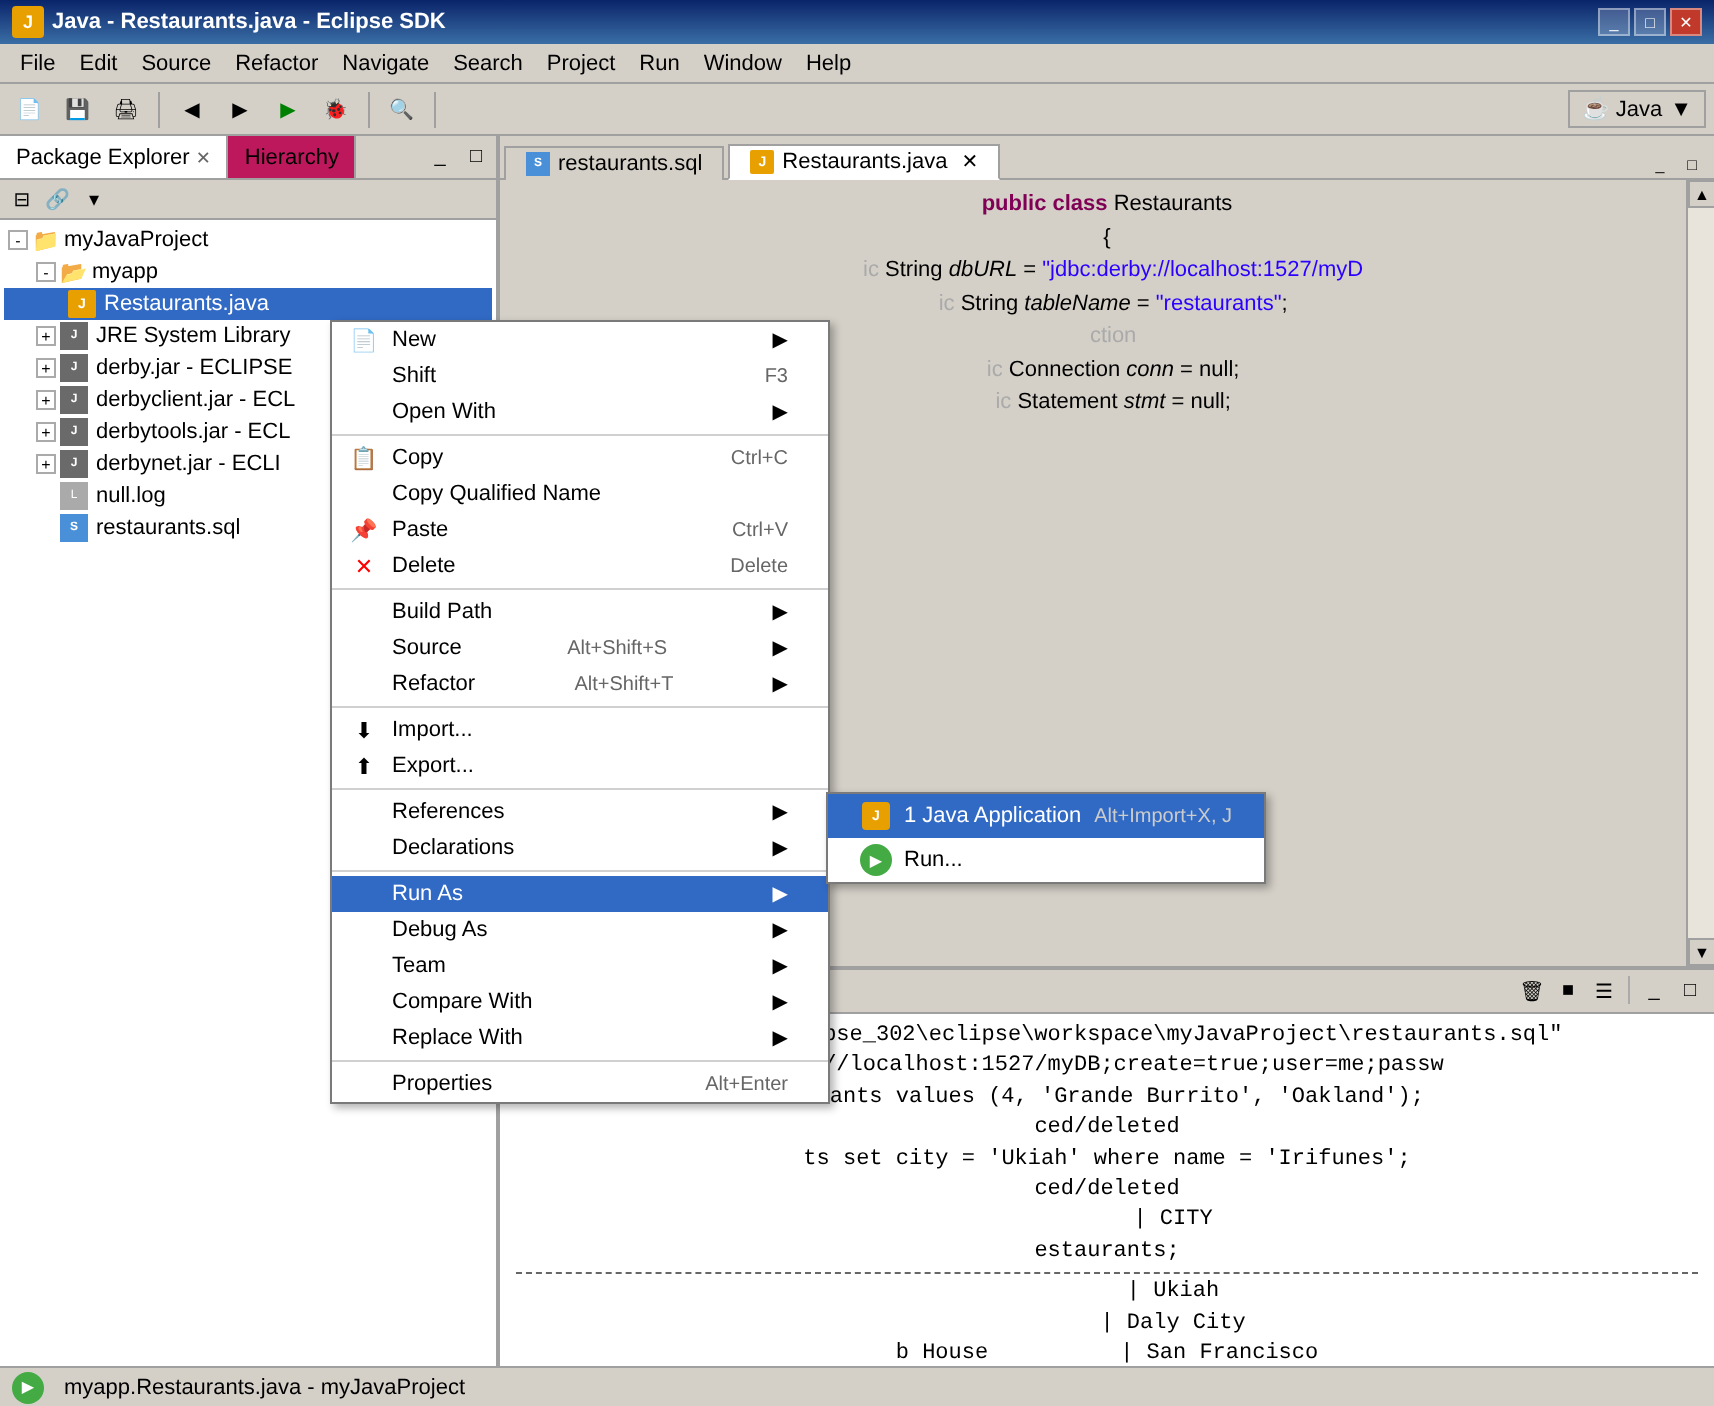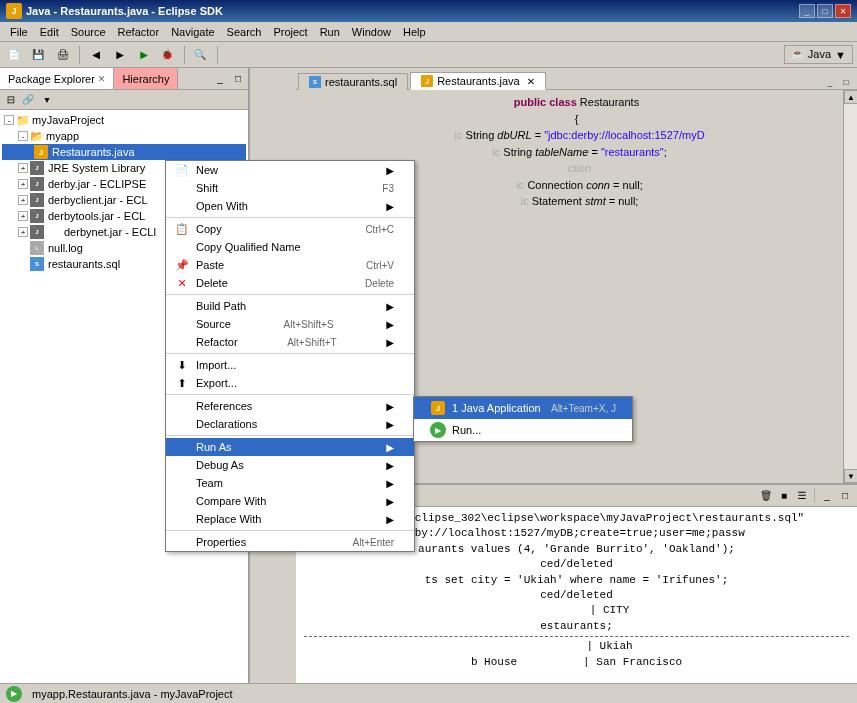--- a/index.html
+++ b/index.html
@@ -101,21 +101,20 @@
       display: flex;
       align-items: center;
       justify-content: center;
       font-size: 10px;
     }
 
     
     .main-area {
       display: flex;
       height: calc(703px - 22px - 20px - 26px - 20px);
-      gap: 46px;
     }
 
     
     .left-panel {
       width: 250px;
       border-right: 2px solid #a0a0a0;
       background: white;
       display: flex;
       flex-direction: column;
       overflow: hidden;
@@ -130,21 +129,21 @@
       padding: 3px 8px;
       font-size: 11px;
       border-right: 1px solid #a0a0a0;
       background: white;
       cursor: pointer;
       display: flex;
       align-items: center;
       gap: 3px;
     }
     .panel-tab.inactive {
-      background: #fca5a5;
+      background: #be185d;
     }
     .panel-tab-close {
       font-size: 9px;
       cursor: pointer;
       color: #666;
     }
     .panel-toolbar {
       background: #d4d0c8;
       height: 20px;
       border-bottom: 1px solid #a0a0a0;
@@ -549,21 +548,21 @@
 
       <div class="tree-item" style="padding-left:16px;">
         <div class="tree-expand">+</div>
         <div class="jar-icon">J</div>
         <span style="margin-left:2px;">derbytools.jar - ECL</span>
       </div>
 
       <div class="tree-item" style="padding-left:16px;">
         <div class="tree-expand">+</div>
         <div class="jar-icon">J</div>
-        <span style="margin-left:18px;">derbynet.jar - ECLI</span>
+        <span style="margin-left:2px;">derbynet.jar - ECLI</span>
       </div>
 
       <div class="tree-item" style="padding-left:16px;">
         <div style="width:10px;"></div>
         <div class="log-icon">L</div>
         <span style="margin-left:2px;">null.log</span>
       </div>
 
       <div class="tree-item" style="padding-left:16px;">
         <div style="width:10px;"></div>
@@ -631,20 +630,21 @@
           <div>C:\tools\eclipse_302\eclipse\workspace\myJavaProject\restaurants.sql"</div>
           <div>rby://localhost:1527/myDB;create=true;user=me;passw</div>
           <div>aurants values (4, 'Grande Burrito', 'Oakland');</div>
           <div>ced/deleted</div>
           <div>ts set city = 'Ukiah' where name = 'Irifunes';</div>
           <div>ced/deleted</div>
           <div>&nbsp;&nbsp;&nbsp;&nbsp;&nbsp;&nbsp;&nbsp;&nbsp;&nbsp;&nbsp;| CITY</div>
           <div>estaurants;</div>
           <div style="border-top: 1px dashed #666; margin: 2px 0;"></div>
           <div>&nbsp;&nbsp;&nbsp;&nbsp;&nbsp;&nbsp;&nbsp;&nbsp;&nbsp;&nbsp;| Ukiah</div>
+          <div>&nbsp;&nbsp;&nbsp;&nbsp;&nbsp;&nbsp;&nbsp;&nbsp;&nbsp;&nbsp;| Daly City</div>
           <div>b House&nbsp;&nbsp;&nbsp;&nbsp;&nbsp;&nbsp;&nbsp;&nbsp;&nbsp;&nbsp;| San Francisco</div>
 
         </div>
       </div>
     </div>
   </div>
 </div>
 
 <div class="status-bar">
   <div style="width:16px;height:16px;background:#4a4;border-radius:8px;display:flex;align-items:center;justify-content:center;color:white;font-size:8px;">▶</div>
@@ -744,19 +744,19 @@
     <span class="ctx-shortcut">Alt+Enter</span>
   </div>
 </div>
 
 <div class="submenu">
   <div class="submenu-item highlighted">
     <div class="java-app-icon">
       <div style="width:14px;height:14px;background:#e8a000;color:white;font-size:7px;font-weight:bold;display:flex;align-items:center;justify-content:center;border-radius:2px;">J</div>
     </div>
     <span>1 Java Application</span>
-    <span class="ctx-shortcut" style="color:#ccc;margin-left:auto;">Alt+Team+X, J</span>
+    <span class="ctx-shortcut" style="color:#ccc;margin-left:auto;">Alt+Import+X, J</span>
   </div>
   <div class="submenu-item">
     <div class="run-icon">▶</div>
     <span>Run...</span>
   </div>
 </div>
 
 </body></html>

